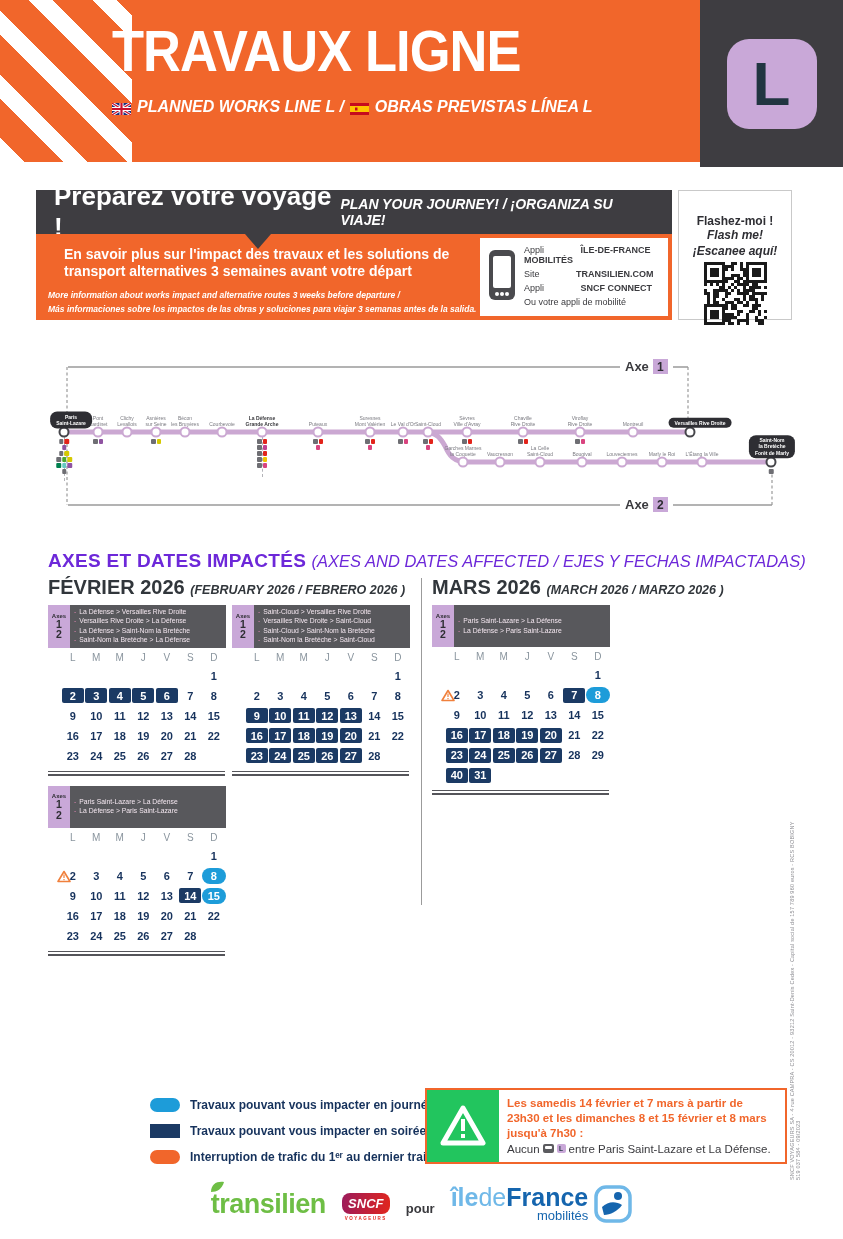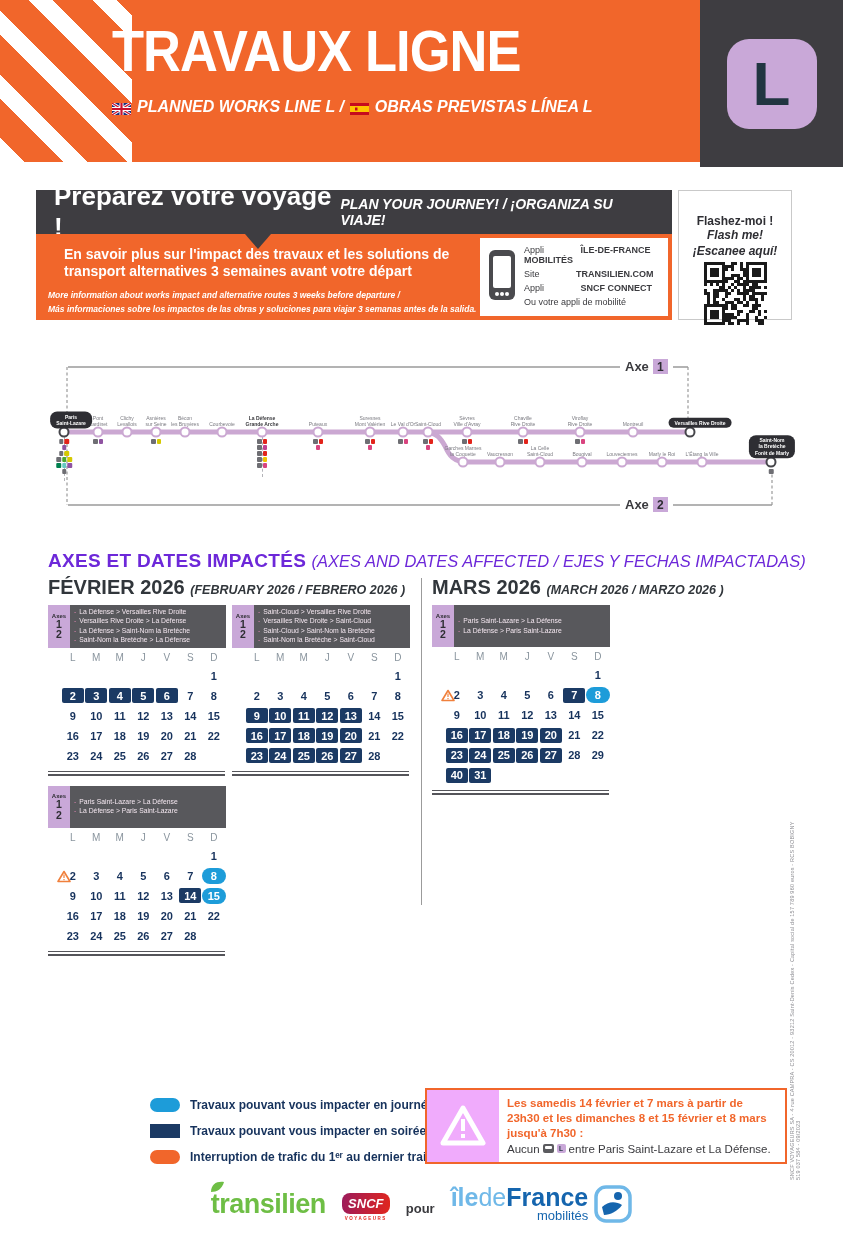--- a/index.html
+++ b/index.html
@@ -91,21 +91,21 @@
   .day .num{background:#1D9CD9;color:#fff;border-radius:9px;width:24px;height:16px;}
   .warn-tri{position:absolute;left:-4px;top:3px;}
   .cal-rule{margin-top:5px;width:177px;height:2px;border-top:1px solid #55555a;border-bottom:2.5px solid #55555a;}
   
   .legend{position:absolute;left:150px;top:1098px;display:flex;flex-direction:column;gap:12px;}
   .lg-row{display:flex;align-items:center;gap:10px;}
   .sw{width:30px;height:14px;flex:0 0 auto;}
   .sw.pill{border-radius:8px;}
   .lg-label{font-size:12px;font-weight:bold;color:#16325C;}
   
-  .warnbox{position:absolute;left:425px;top:1088px;width:362px;height:76px;background:#f0abfc;
+  .warnbox{position:absolute;left:425px;top:1088px;width:362px;height:76px;background:#22c55e;
     border:2px solid #F1662B;box-sizing:border-box;display:flex;}
   .warn-left{width:72px;display:flex;align-items:center;justify-content:center;flex:0 0 auto;}
   .warn-right{flex:1;background:#fff;padding:6px 8px;box-sizing:border-box;}
   .warn-bold{color:#F1662B;font-weight:bold;font-size:11.5px;line-height:1.3;}
   .warn-norm{color:#3a3a3e;font-size:11.5px;margin-top:2px;display:flex;align-items:center;gap:3px;flex-wrap:wrap;}
   .mini-train{width:11px;height:9px;background:#5b5b5f;border-radius:2px;position:relative;display:inline-block;}
   .mini-train:before{content:"";position:absolute;left:2px;top:1.5px;width:7px;height:3.5px;background:#fff;border-radius:1px;}
   .mini-l{width:9px;height:9px;background:#C9A8D8;border-radius:2px;color:#213541;font-size:6.5px;
     font-weight:bold;display:inline-flex;align-items:center;justify-content:center;}
   

